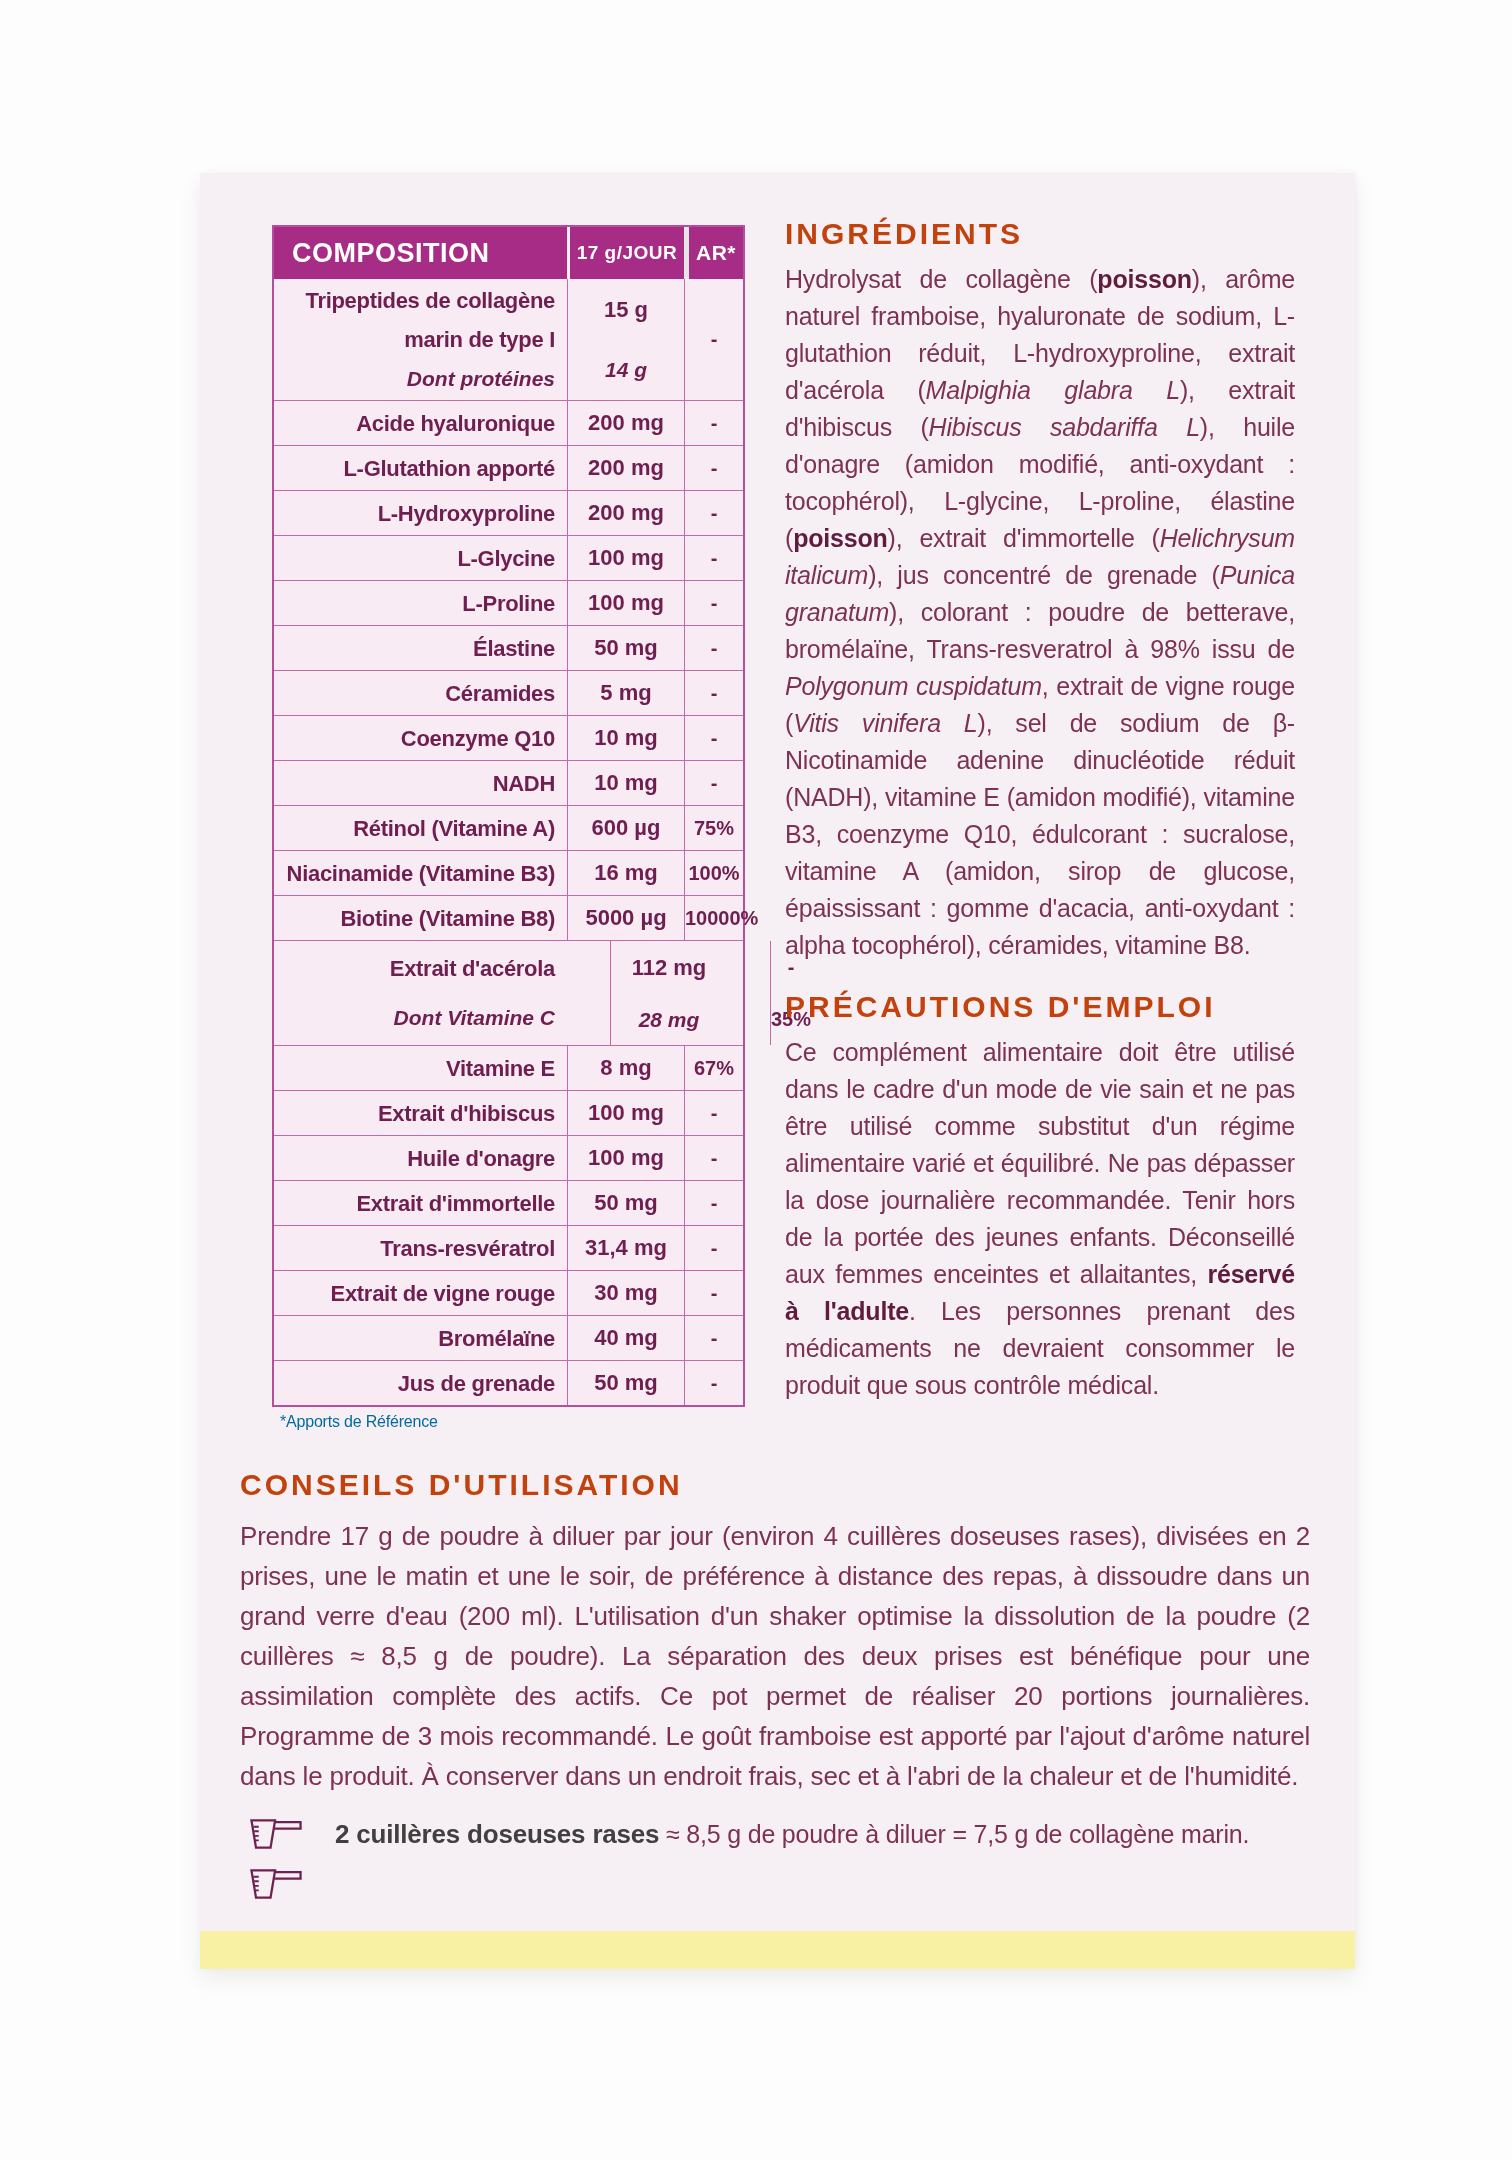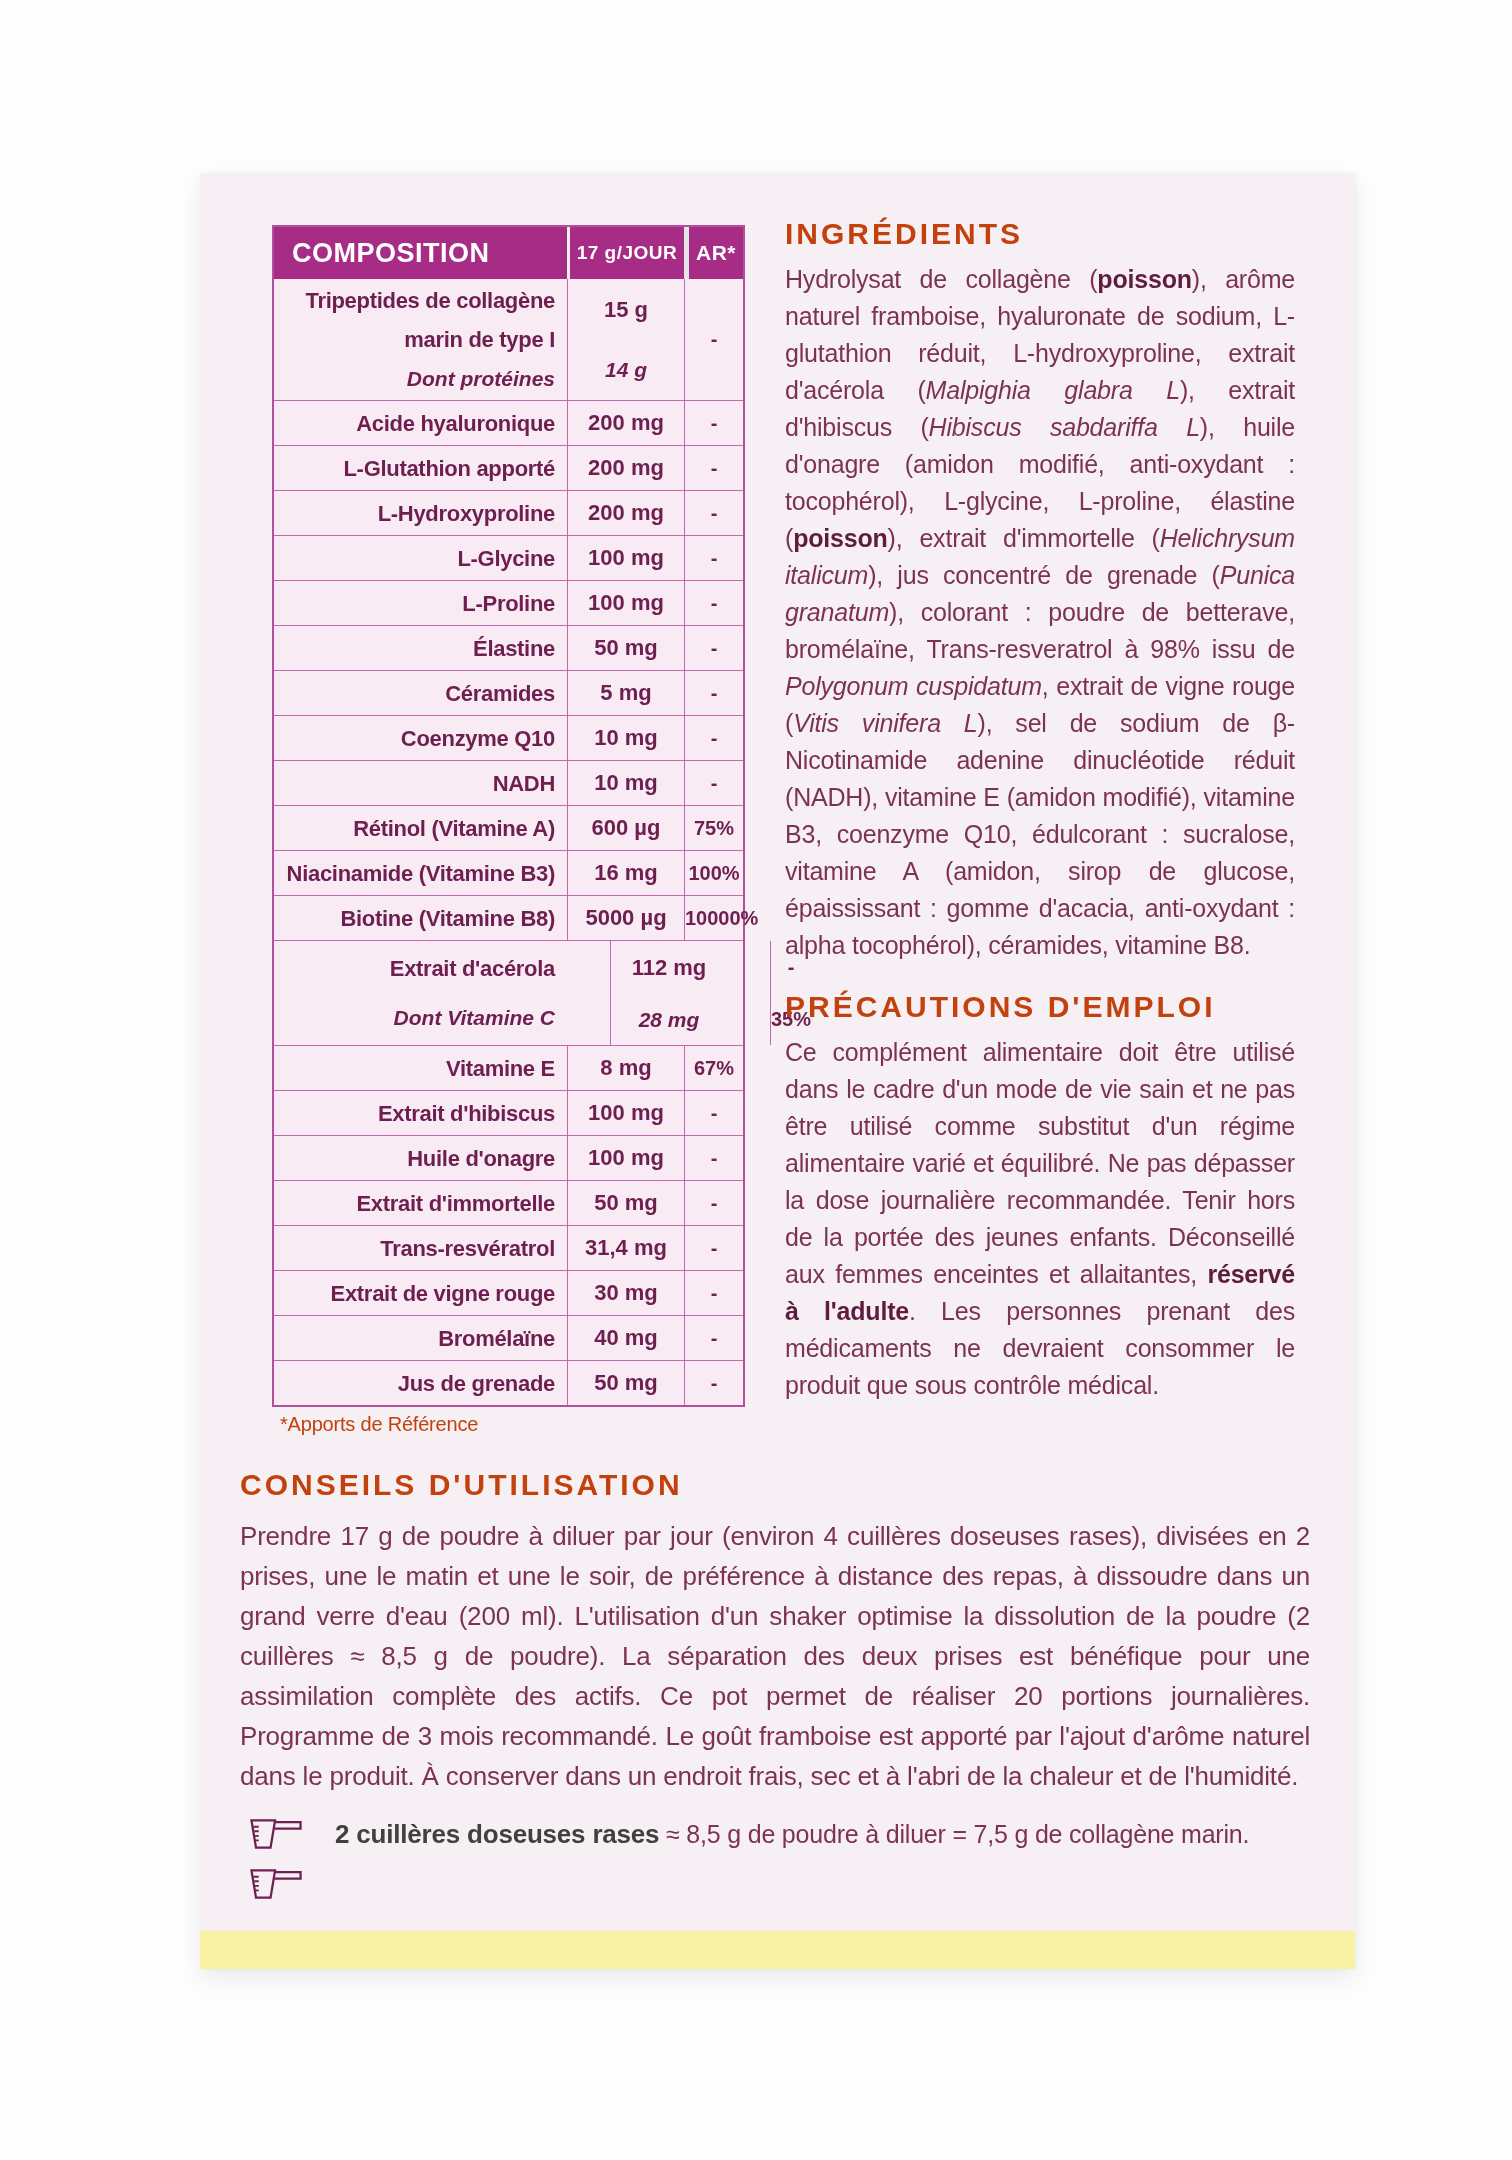--- a/index.html
+++ b/index.html
@@ -42,21 +42,21 @@
   .td.ar   { flex: 1; align-items: center; border-left: 1.5px solid #c468ab; }
   .double .td, .double-tall .td { justify-content: space-around; }
   .nline { font-size: 22px; font-weight: bold; letter-spacing: -0.3px; line-height: 27px; }
   .nsub  { font-size: 21px; font-weight: 600; font-style: italic; line-height: 26px; }
   .qmain { font-size: 22px; font-weight: bold; }
   .qsub  { font-size: 21px; font-weight: 600; font-style: italic; }
   .amain { font-size: 20px; font-weight: bold; }
   .asub  { font-size: 20px; font-weight: bold; }
   .footnote {
     position: absolute; left: 80px; top: 1240px;
-    font-size: 20px; color: #c2410c; letter-spacing: -0.2px;
+    font-size: 16px; color: #0369a1; letter-spacing: -0.2px;
   }
   
   .right-col { position: absolute; left: 585px; top: 44px; width: 510px; }
   h2.sect {
     color: #c2410c; font-size: 30px; font-weight: bold; letter-spacing: 3px;
   }
   .body-p {
     margin-top: 12px;
     font-size: 25px; line-height: 37px; letter-spacing: -0.2px;
     color: #7d3154; text-align: justify;

